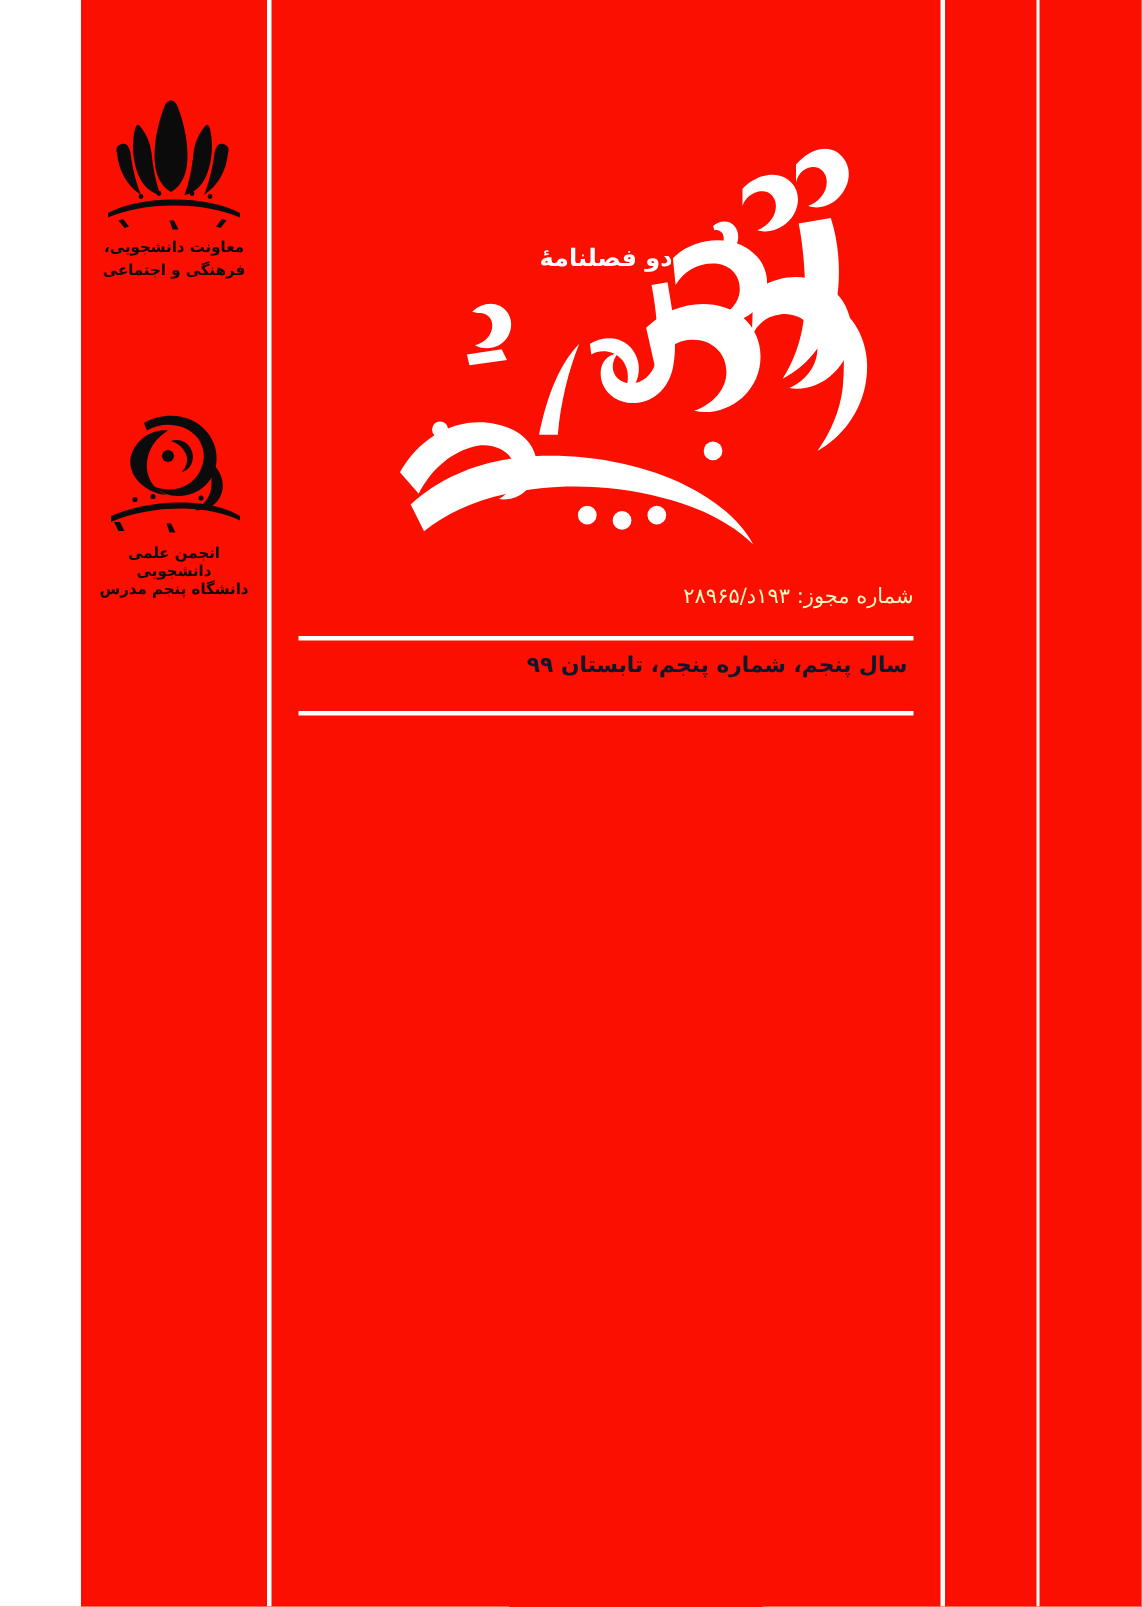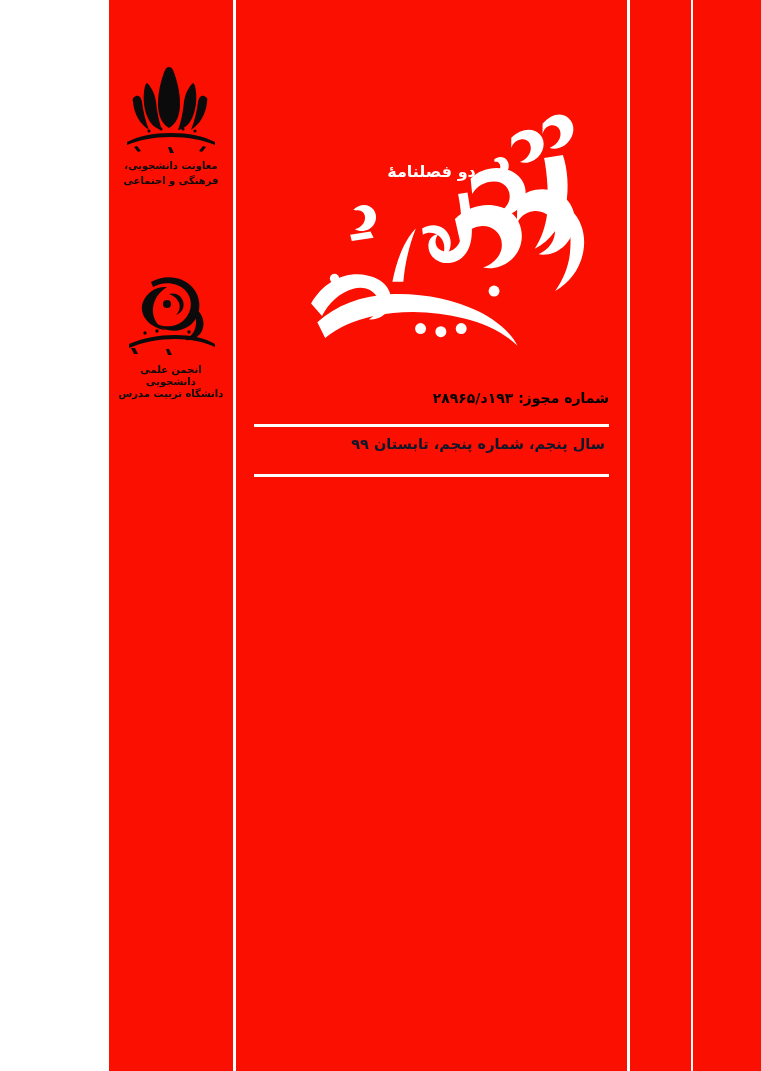--- a/index.html
+++ b/index.html
@@ -9,21 +9,21 @@
   }
   body {
     width: 761px;
     height: 1071px;
     overflow: hidden;
     font-family: "DejaVu Sans", "Liberation Sans", sans-serif;
   }
 
   .cover {
     position: relative;
-    width: 652px;
+    width: 707px;
     height: 1071px;
     background: #fa0f00;
     overflow: hidden;
   }
 
   
   .rule {
     position: absolute;
     top: 0;
     bottom: 0;
@@ -100,22 +100,22 @@
     right: 0;
     height: 330px;
     pointer-events: none;
   }
 
   .permit {
     position: absolute;
     top: 390px;
     right: 18px;
     font-size: 14px;
-    font-weight: bold;
-    color: #000000;
+    font-weight: normal;
+    color: #fef9c3;
     direction: rtl;
   }
 
   .hr {
     position: absolute;
     left: 18px;
     right: 18px;
     height: 3px;
     background: #ffffff;
   }
@@ -193,21 +193,21 @@
             <path d="M8 76 C22 70 38 67 54 67 C70 67 84 70 94 76 L94 79 C84 74 70 71 54 71 C38 71 22 74 8 80 Z"></path>
             <circle cx="24" cy="65" r="1.7"></circle>
             <circle cx="36" cy="63" r="1.7"></circle>
             <circle cx="68" cy="64" r="1.7"></circle>
             <path d="M14 80 l3 6 -4 0 -3 -6 Z"></path>
             <path d="M48 81 l3 6 -4 0 -2 -6 Z"></path>
           </g>
         </svg>
       </div>
       <div class="logo-caption small">انجمن علمی دانشجویی</div>
-      <div class="logo-caption small">دانشگاه تربیت مدرس</div>
+      <div class="logo-caption small">دانشگاه پنجم مدرس</div>
     </div>
 
   </div>
 
   <div class="panel">
 
     <div class="kicker">دو فصلنامهٔ</div>
 
     <div class="wordmark">
       <svg viewBox="0 0 500 330" width="100%" height="330" preserveAspectRatio="xMidYMid meet" aria-hidden="true">

